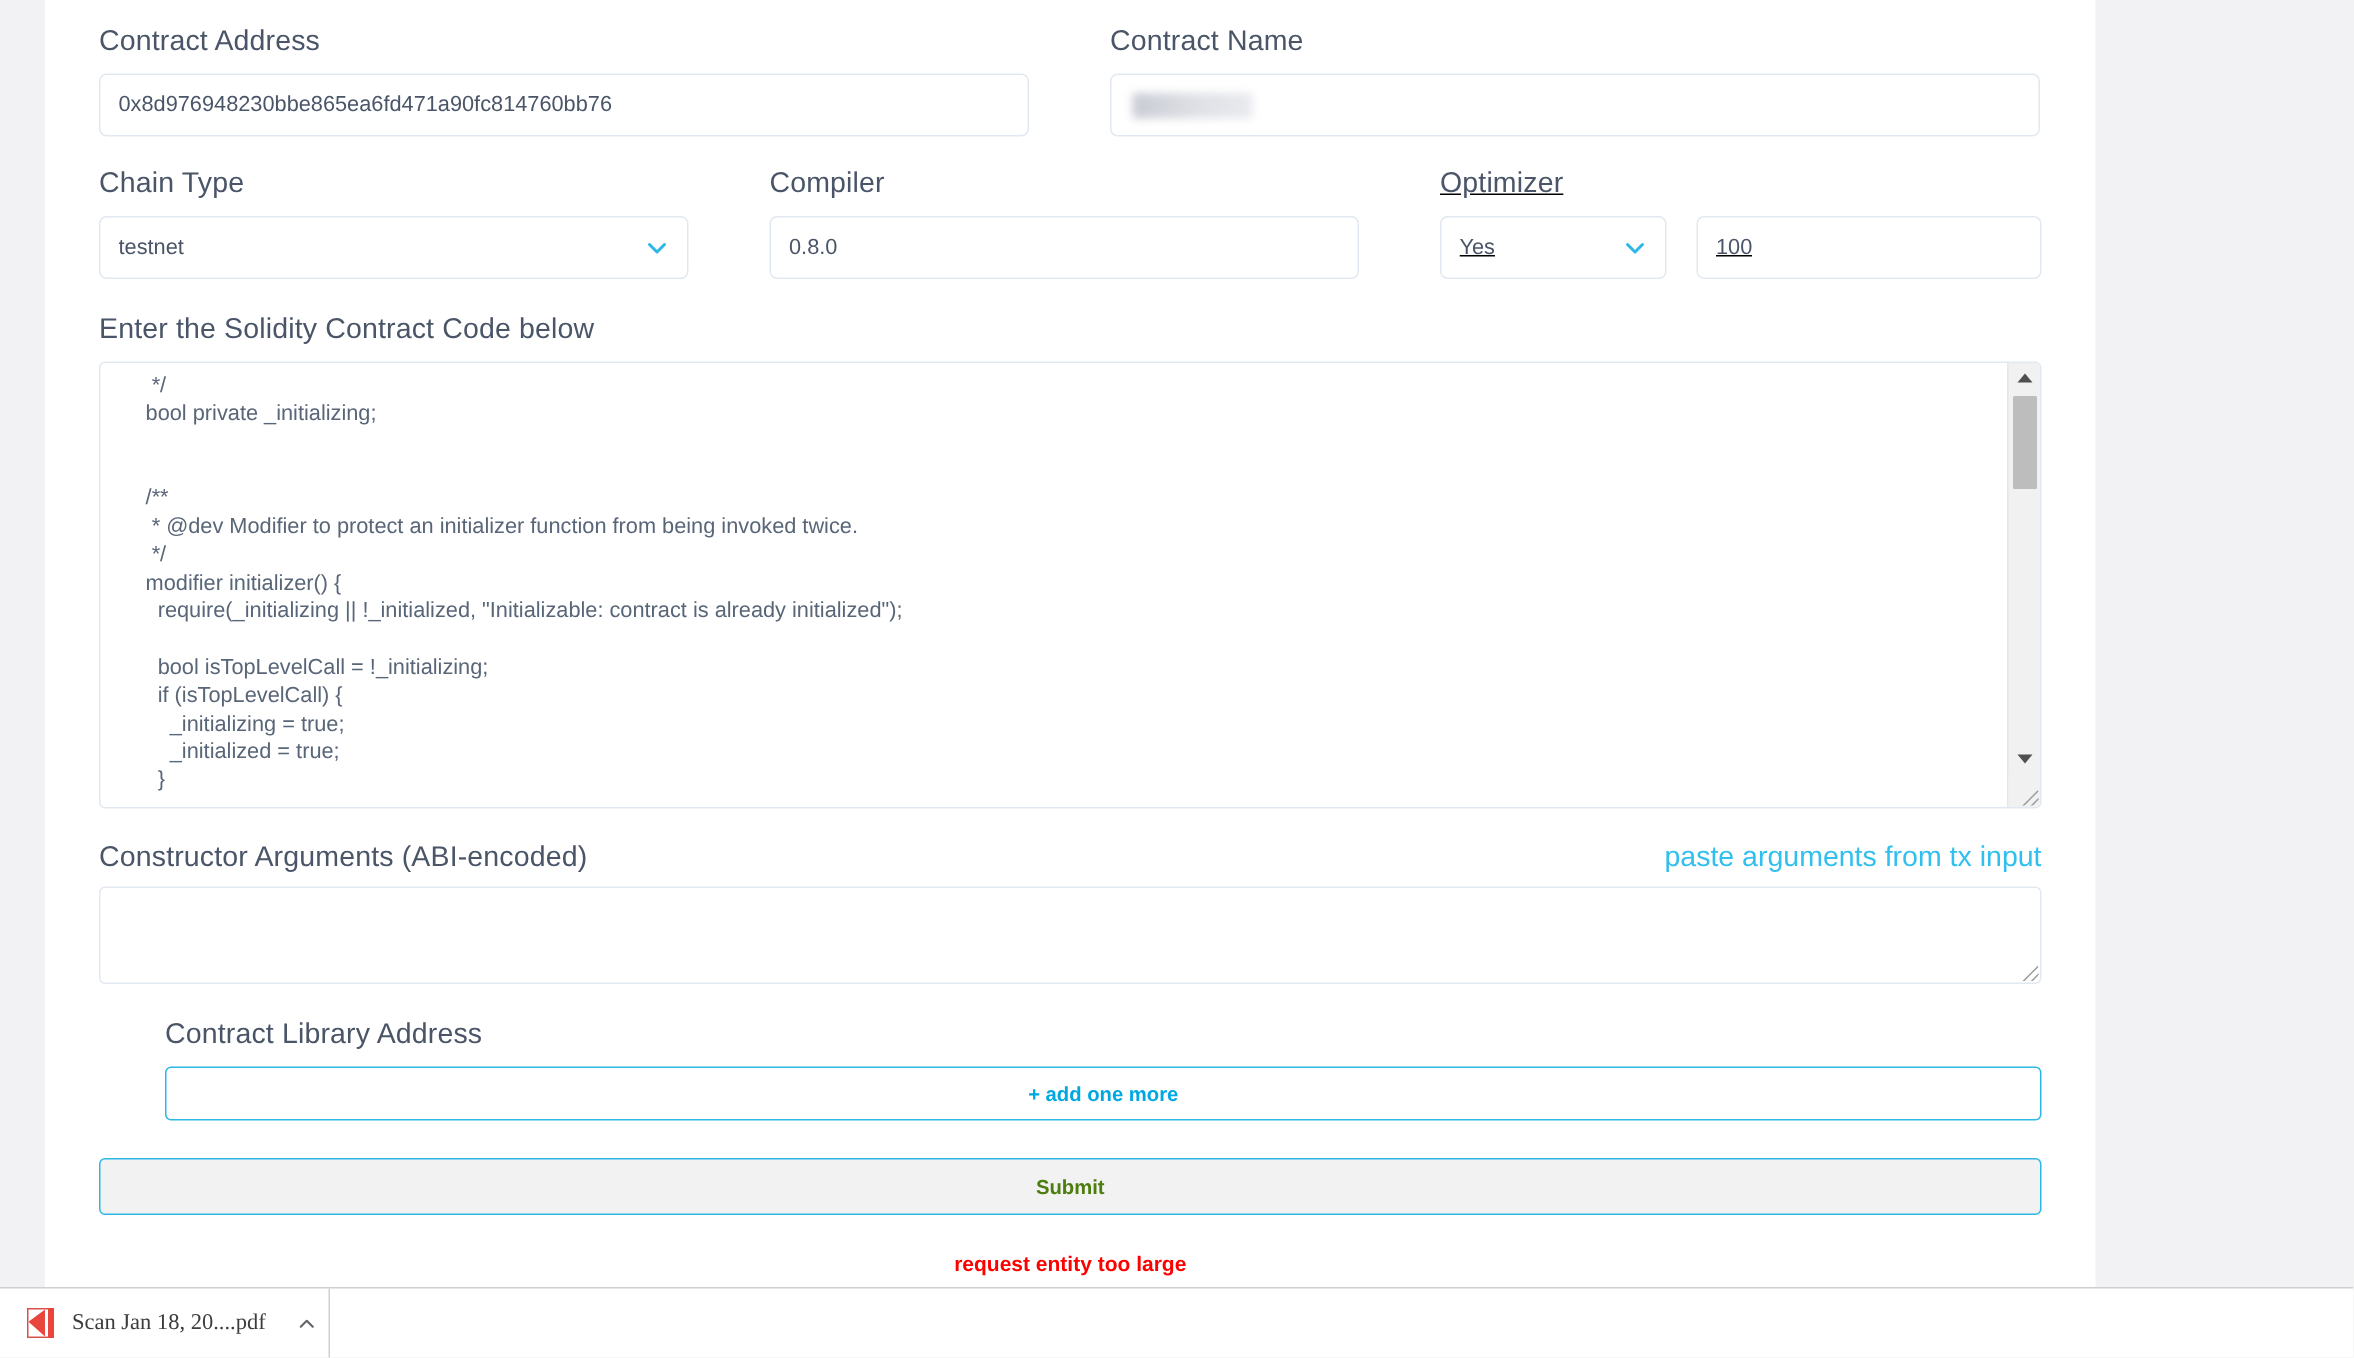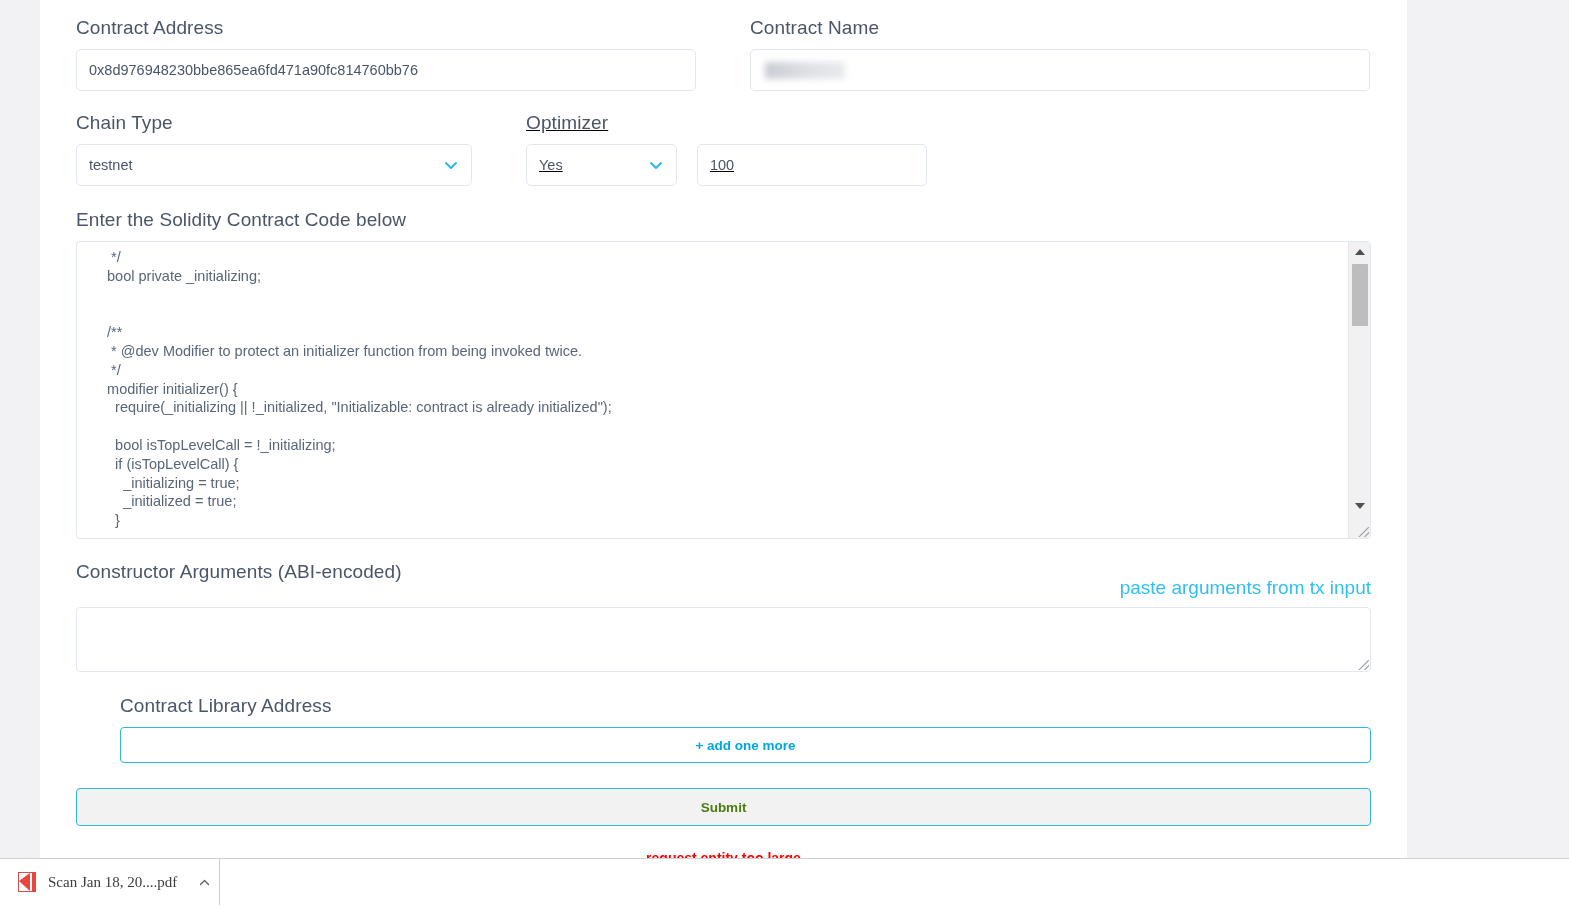--- a/index.html
+++ b/index.html
@@ -10,21 +10,21 @@
     overflow: hidden;
     background: #f2f2f4;
     font-family: "Liberation Sans", sans-serif;
   }
   #root { position: relative; width: 1569px; height: 905px; }
 
   
   .page-bg { position: absolute; inset: 0 0 47px 0; background: #f2f2f4; }
   .card {
     position: absolute;
-    left: 40px; top: 0; width: 1367px; height: 858px;
+    left: 30px; top: 0; width: 1367px; height: 858px;
     background: #ffffff;
   }
   .card-inner { padding: 0 36px; }
 
   
   .row { display: flex; }
   .field { display: flex; flex-direction: column; }
 
   .label {
     font-size: 19px;
@@ -226,20 +226,26 @@
           <div class="input select">
             <span class="val">testnet</span>
             <span class="chev">
               <svg width="16" height="16" viewBox="0 0 16 16">
                   <path d="M3 6l5 5 5-5" fill="none" stroke="#2cb7e5" stroke-width="2" stroke-linecap="round" stroke-linejoin="round"></path>
                 </svg>
             </span>
           </div>
         </div>
 
+        <div class="field" style="width:396px;">
+          <div class="label">Compiler</div>
+          <div class="input">
+            <span class="val">0.8.0</span>
+          </div>
+        </div>
 
         <div class="field" style="width:401px;text-decoration:underline;">
           <div class="label">Optimizer</div>
           <div style="display:flex; gap:20px;">
             <div class="input select" style="width:155px;">
               <span class="val">Yes</span>
               <span class="chev">
                 <svg width="16" height="16" viewBox="0 0 16 16">
                     <path d="M3 6l5 5 5-5" fill="none" stroke="#2cb7e5" stroke-width="2" stroke-linecap="round" stroke-linejoin="round"></path>
                   </svg>
@@ -284,21 +290,21 @@
           <div class="grip">
               <i></i>
               <i></i>
               <i></i>
             </div>
         </div>
       </div>
 
       <div style="padding-top:23px;">
         <div class="ca-head">
-          <div class="label" style="margin-bottom:26px;">Constructor Arguments (ABI-encoded)</div>
+          <div class="label" style="margin-bottom:10px;">Constructor Arguments (ABI-encoded)</div>
           <div class="link" style="margin-bottom:10px;">paste arguments from tx input</div>
         </div>
         <div class="ta-plain">
           <div class="grip" style="background:#fff;">
               <i></i>
               <i></i>
               <i></i>
             </div>
         </div>
       </div>

